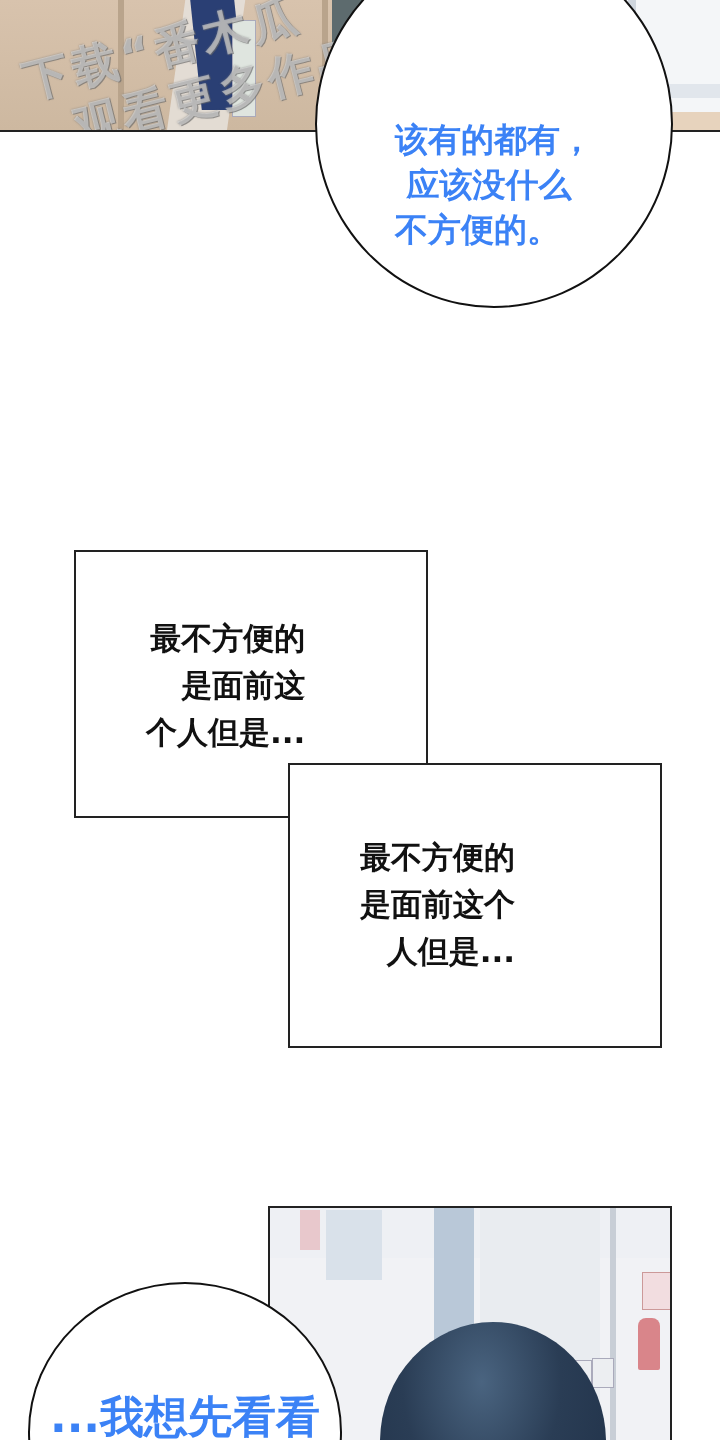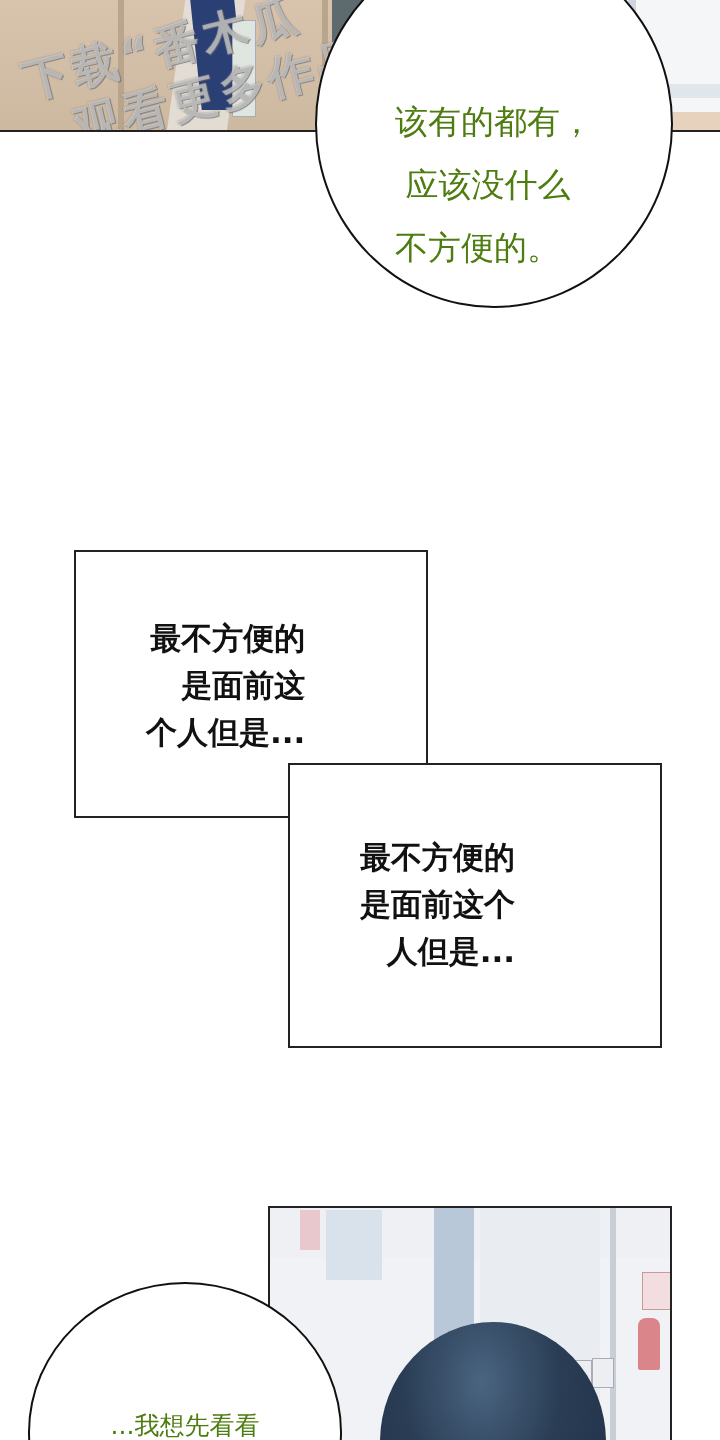--- a/index.html
+++ b/index.html
@@ -25,21 +25,21 @@
       font-size: 46px; font-weight: bold;
       text-shadow: 0 0 2px rgba(120,120,120,0.8), 1px 1px 0 rgba(100,100,100,0.6);
       transform: rotate(-14deg); white-space: nowrap; letter-spacing: 4px;
     }
     
     .bubble {
       position:absolute; background:#fff; border:2px solid #111; border-radius:50%;
       display:flex; align-items:center; justify-content:center; box-sizing:border-box;
     }
     .bubble-text {
-      font-size: 33px; font-weight: normal; color:#4d7c0f; line-height: 63px; text-align:left;
+      font-size: 33px; font-weight: bold; color:#3b82f6; line-height: 45px; text-align:left;
       white-space: pre;
     }
     
     .narr {
       position:absolute; background:#fff; border:2px solid #222; box-sizing:border-box;
     }
     .narr-text {
       position:absolute; font-size: 31px; font-weight: bold; color:#111; line-height: 47px;
       white-space: pre;
       text-align: right;
@@ -94,14 +94,14 @@
   <div class="wall-col" style="left:210px; top:0; width:120px; height:234px; background:#e9ecf0;"></div>
   <div class="wall-col" style="left:340px; top:0; width:6px; height:234px; background:#c8ced6;"></div>
   <div class="wall-col" style="left:372px; top:64px; width:30px; height:36px; background:#f2dde0; border:1px solid #c99;"></div>
   <div class="wall-col" style="left:368px; top:110px; width:22px; height:52px; background:#d9858a; border-radius:8px 8px 2px 2px;"></div>
   <div class="wall-col" style="left:300px; top:152px; width:20px; height:26px; background:#eceef1; border:1px solid #aab;"></div>
   <div class="wall-col" style="left:322px; top:150px; width:20px; height:28px; background:#eceef1; border:1px solid #aab;"></div>
   <div class="wall-col" style="left:110px; top:114px; width:226px; height:240px; border-radius:50% 50% 0 0; background: radial-gradient(ellipse at 45% 25%, #4a6480 0%, #2a3d55 45%, #1f3047 100%);"></div>
 </div>
 
 <div class="bubble" style="left:28px; top:1282px; width:314px; height:300px; align-items:flex-start;">
-  <div class="bubble-text" style="margin-top:110px; font-size:25px;">...我想先看看</div>
+  <div class="bubble-text" style="margin-top:110px; font-size:44px;">...我想先看看</div>
 </div>
 
 </body></html>

